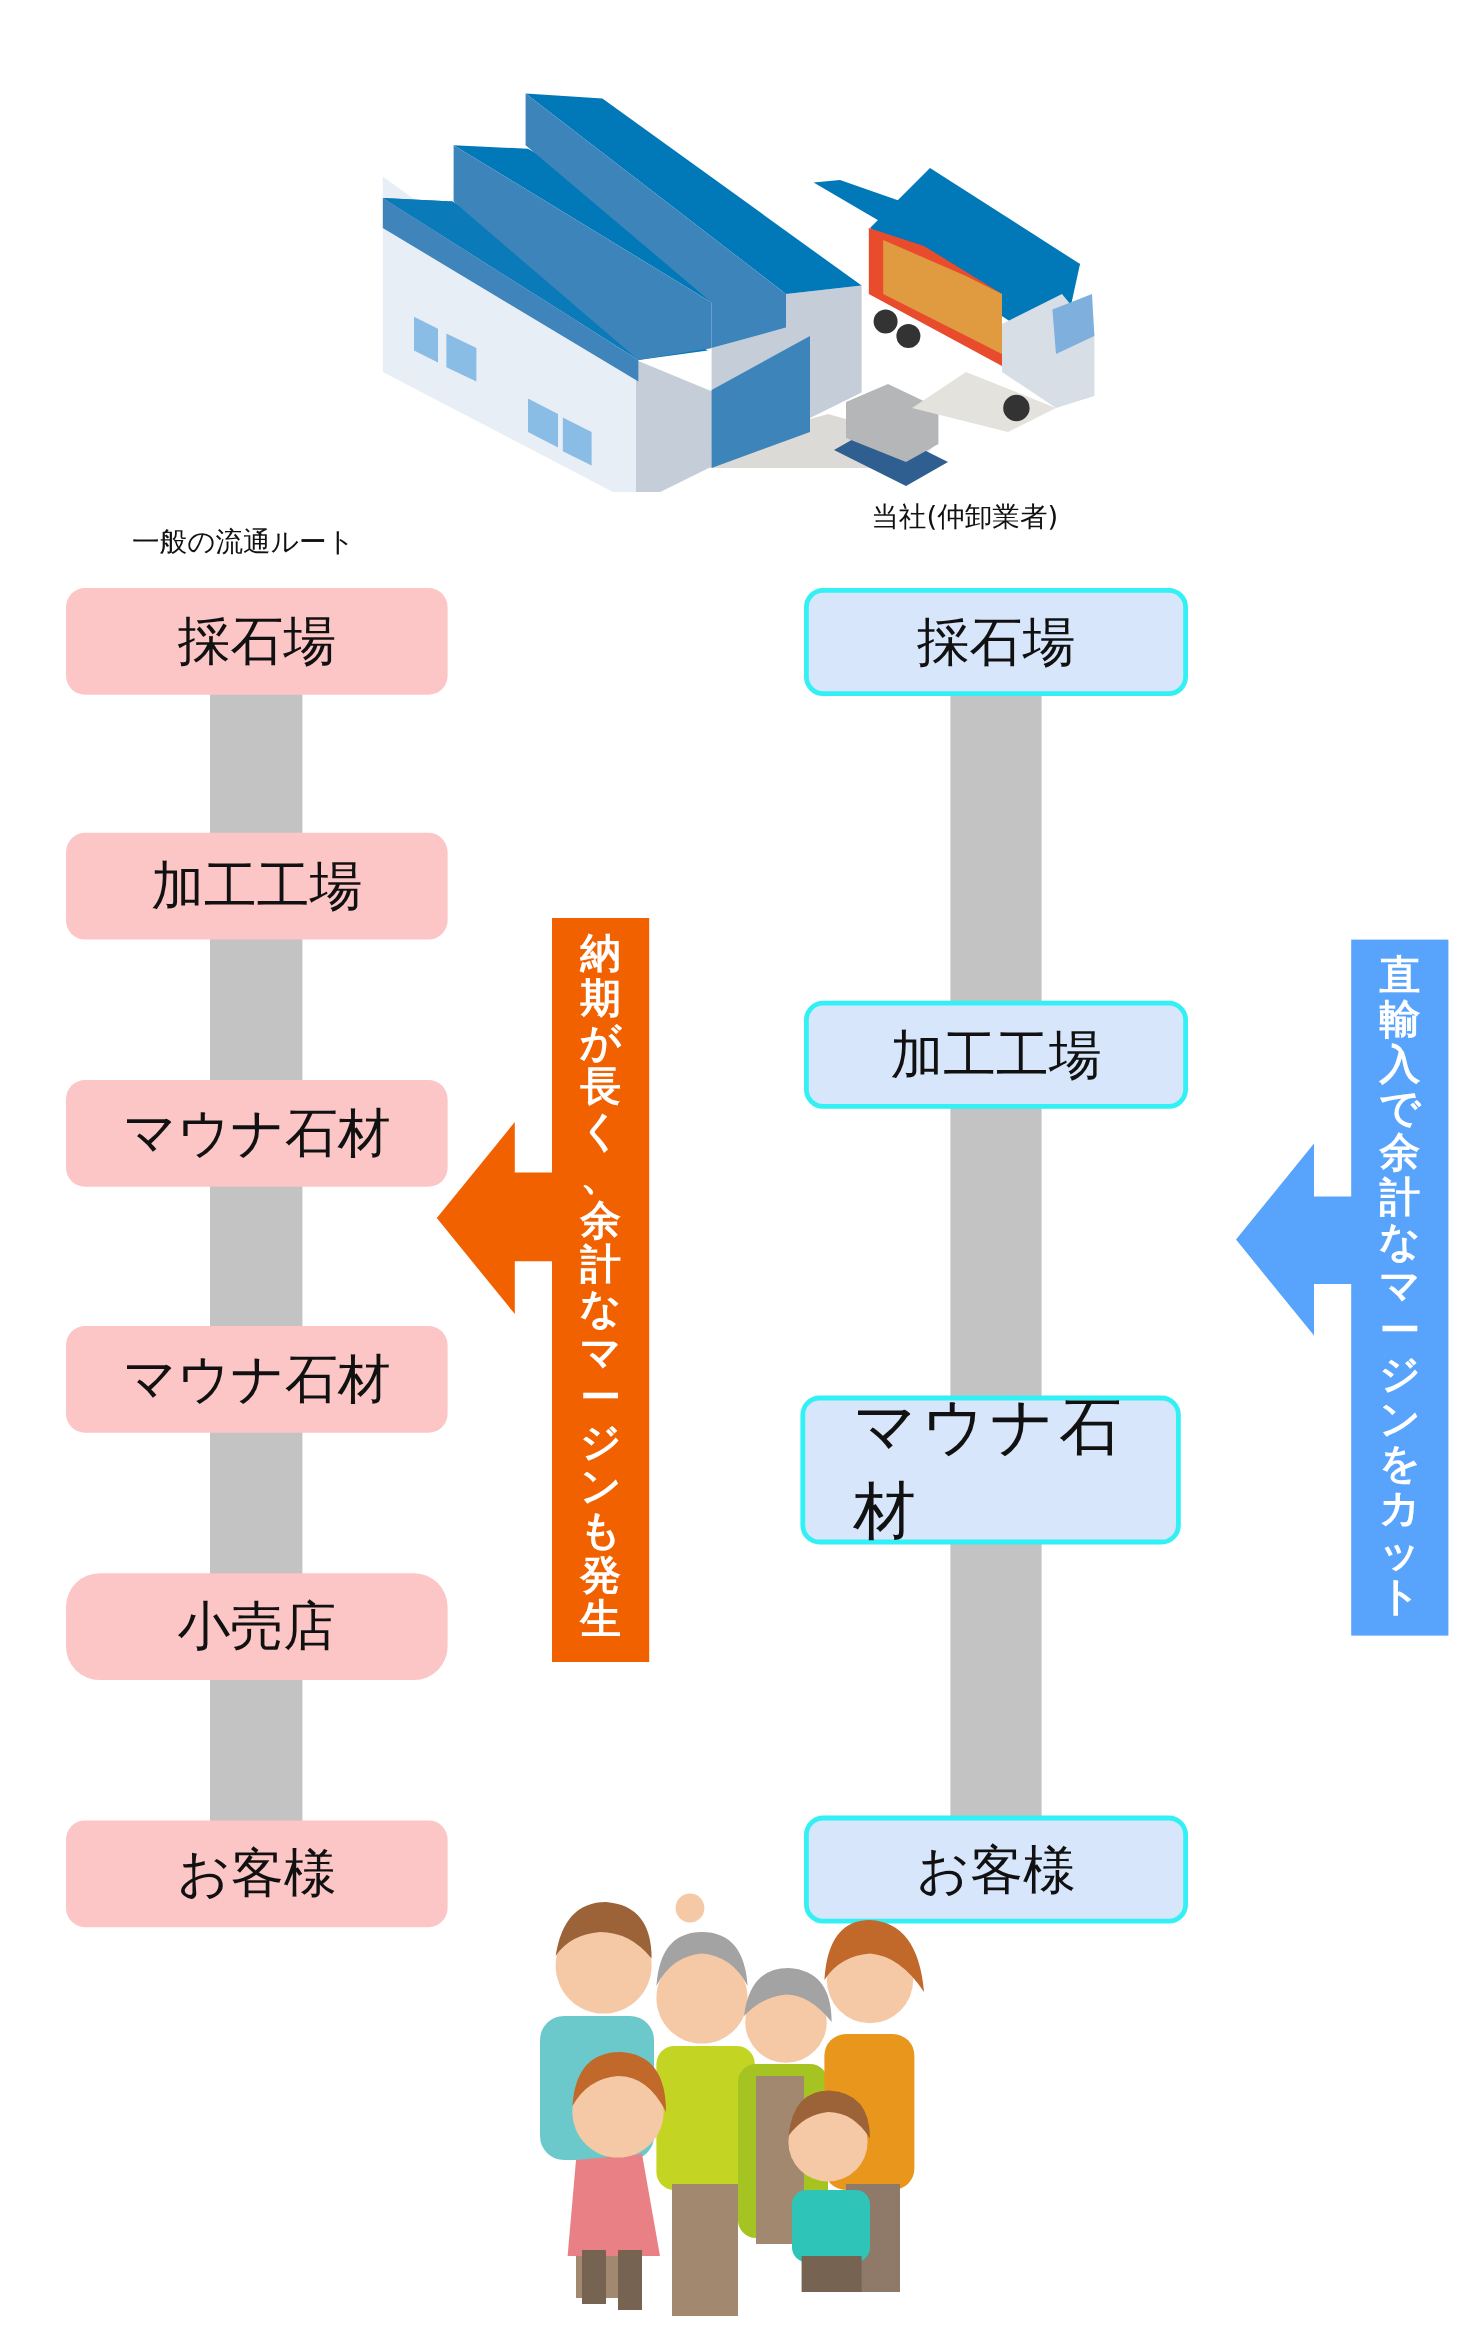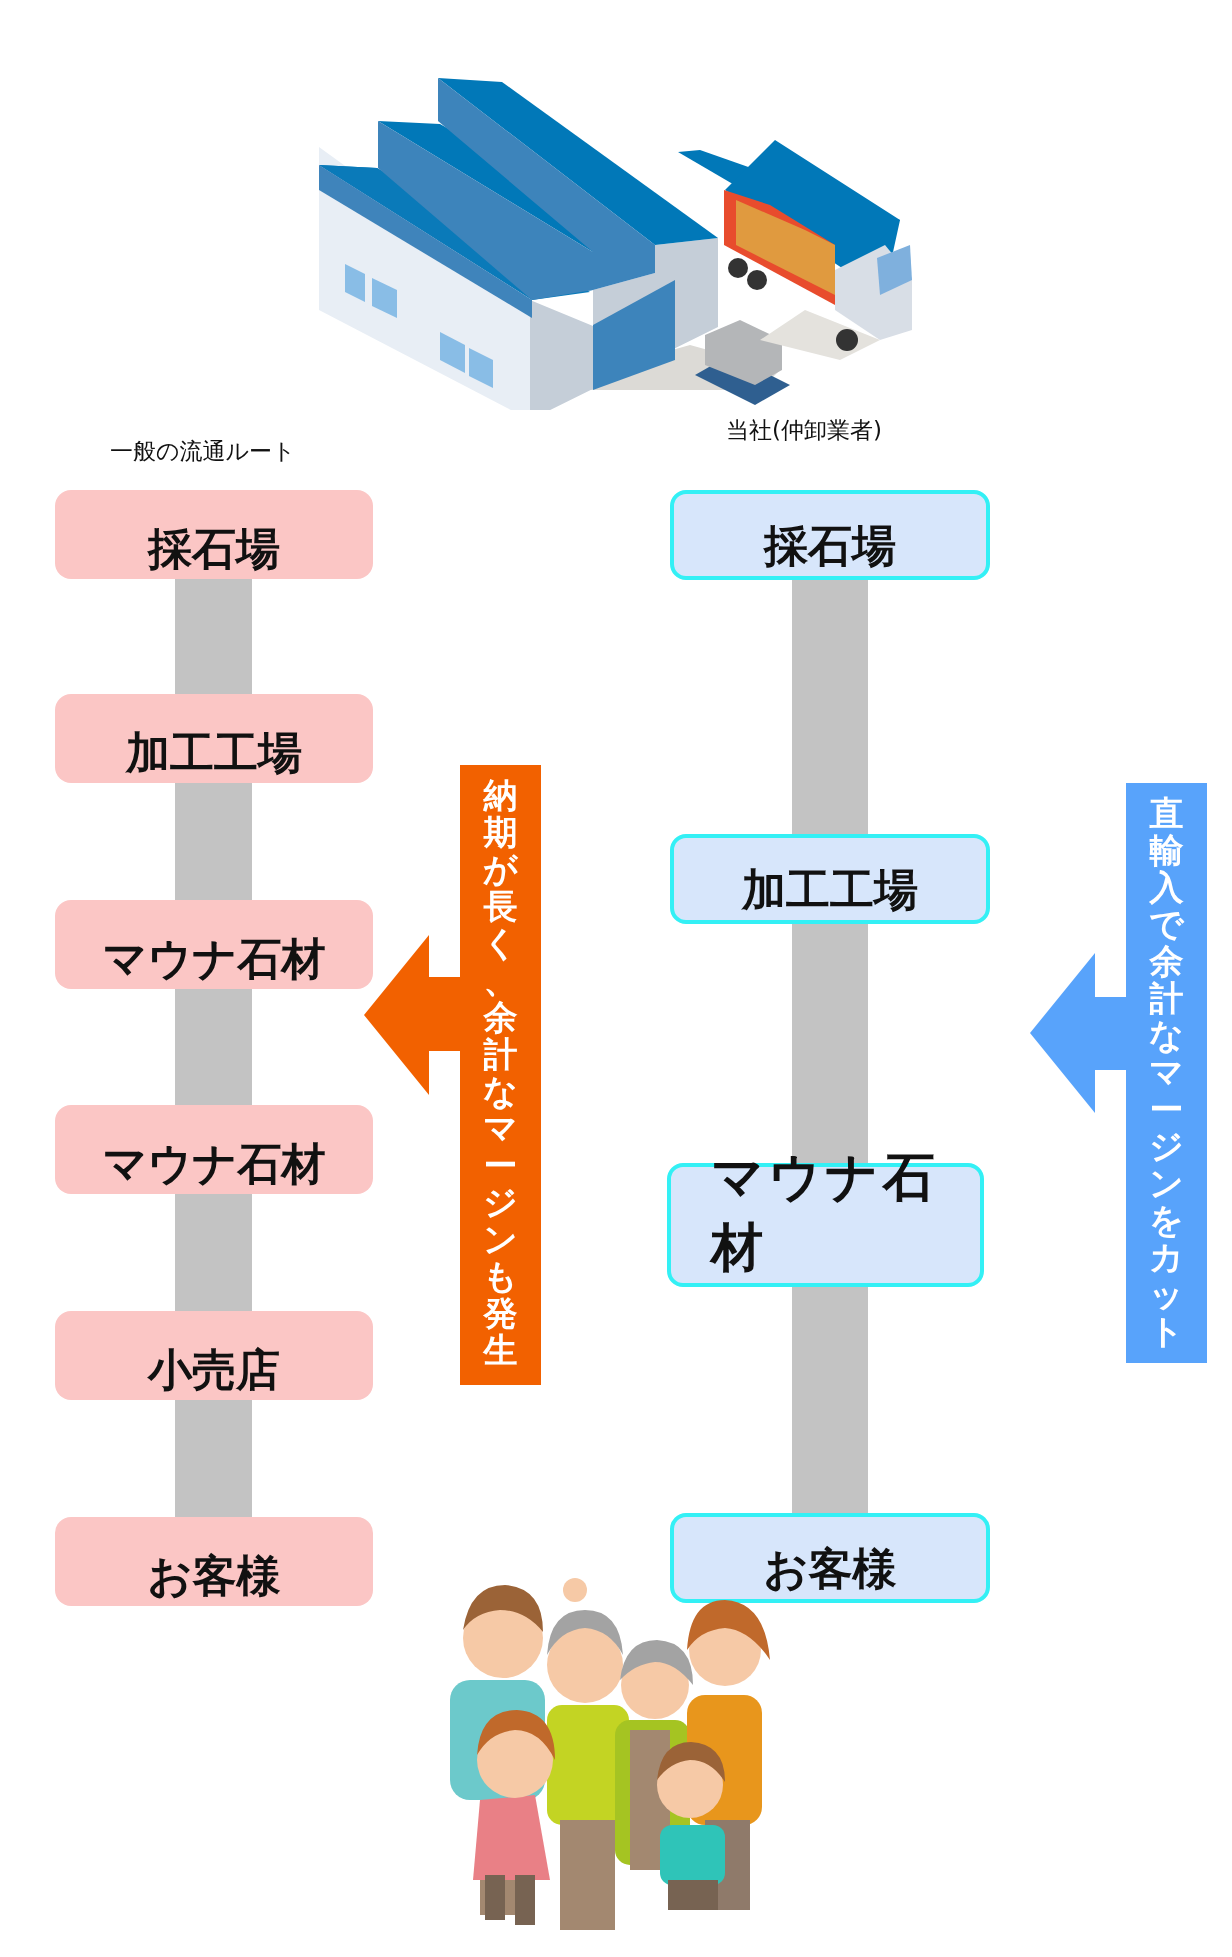--- a/index.html
+++ b/index.html
@@ -1,19 +1,19 @@
 <!DOCTYPE html>
 <html><head>
 <meta charset="utf-8">
 <style>
   html, body { margin:0; padding:0; background:#ffffff; }
   body { width:1232px; height:1957px; position:relative; overflow:hidden; font-family:"DejaVu Sans", sans-serif; }
   .col-label { position:absolute; font-size:23px; color:#111; white-space:nowrap; }
   .connector { position:absolute; background:#c3c3c3; }
-  .box { position:absolute; display:flex; align-items:flex-end; justify-content:center; color:#111; box-sizing:border-box;font-weight:bold; }
+  .box { position:absolute; display:flex; align-items:center; justify-content:center; color:#111; box-sizing:border-box; }
   .box.pink { background:#fbc6c5; border-radius:16px; font-size:44px; }
   .box.blue { background:#d7e6fb; border:4px solid #33f0f5; border-radius:16px; font-size:44px; }
   .vbar { position:absolute; display:flex; flex-direction:column; align-items:center; justify-content:flex-start; color:#fff; font-size:34px; font-weight:bold; line-height:37px; box-sizing:border-box; padding-top:12px; }
   .vbar span { display:block; text-align:center; }
   svg.ill { position:absolute; }
 </style>
 </head>
 <body>
 
 <svg class="ill" style="left:300px;top:40px;" width="650" height="370" viewBox="0 0 650 370">
@@ -68,21 +68,21 @@
   </div>
 <div class="box pink" style="left:55px;top:694px;width:318px;height:89px;">
     <span>加工工場</span>
   </div>
 <div class="box pink" style="left:55px;top:900px;width:318px;height:89px;">
     <span>マウナ石材</span>
   </div>
 <div class="box pink" style="left:55px;top:1105px;width:318px;height:89px;">
     <span>マウナ石材</span>
   </div>
-<div class="box pink" style="left:55px;top:1311px;width:318px;height:89px;">
+<div class="box pink" style="left:55px;top:1311px;width:318px;height:89px;border-radius:28px;">
     <span>小売店</span>
   </div>
 <div class="box pink" style="left:55px;top:1517px;width:318px;height:89px;">
     <span>お客様</span>
   </div>
 
 <div class="box blue" style="left:670px;top:490px;width:320px;height:90px;">
     <span>採石場</span>
   </div>
 <div class="box blue" style="left:670px;top:834px;width:320px;height:90px;">

